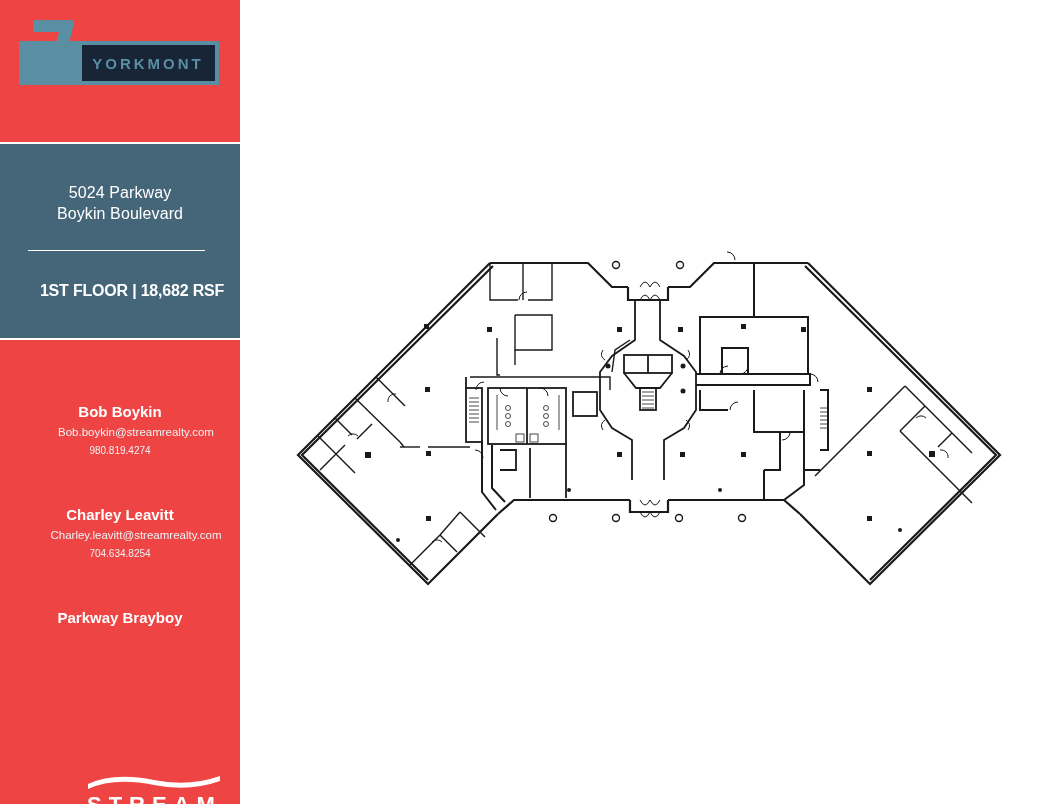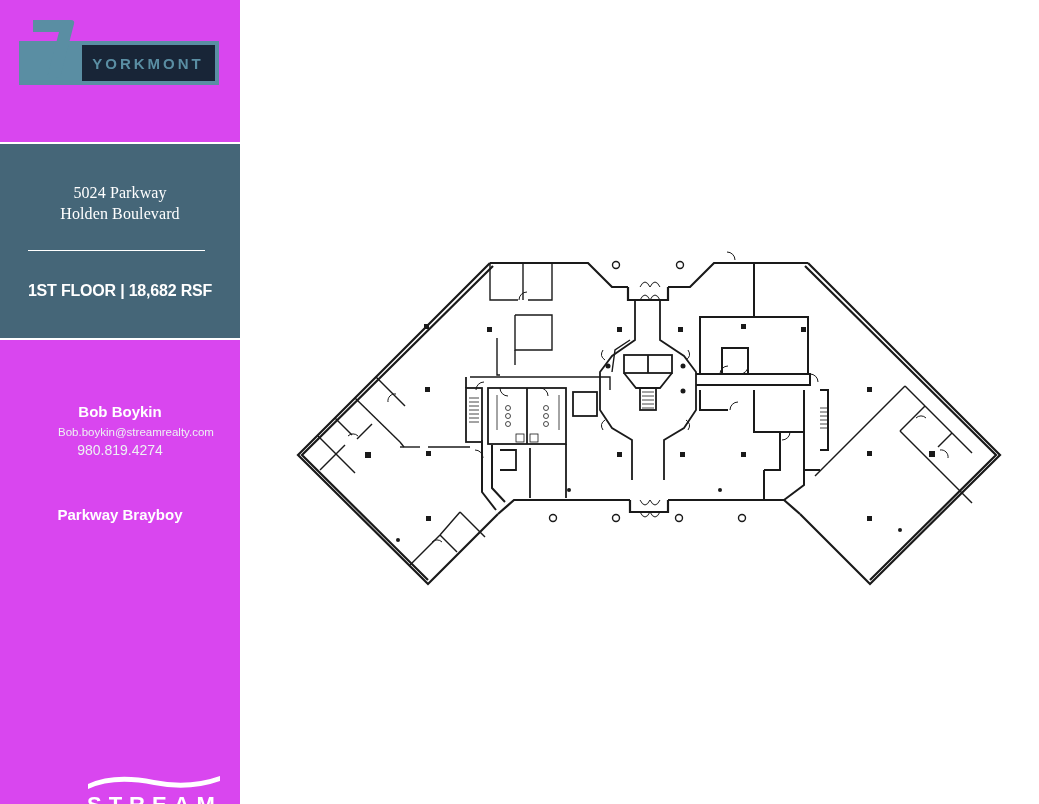--- a/index.html
+++ b/index.html
@@ -4,52 +4,52 @@
 <style>
   html, body { margin: 0; padding: 0; }
   body {
     width: 1039px; height: 804px; overflow: hidden;
     background: #ffffff;
     font-family: "Liberation Sans", "DejaVu Sans", sans-serif;
     position: relative;
   }
   .sidebar {
     position: absolute; left: 0; top: 0; width: 240px; height: 804px;
-    background: #d946ef;
+    background: #ef4444;
   }
   .logo {
     position: absolute; left: 19px; top: 18px; width: 200px; height: 68px;
   }
   .logo svg { display: block; }
   .addr-panel {
     position: absolute; left: 0; top: 142px; width: 240px; height: 194px;
     background: #456678;
     border-top: 2px solid #ffffff;
     border-bottom: 2px solid #ffffff;
     color: #ffffff; text-align: center;
   }
   .addr-line {
     font-size: 16px; line-height: 21px; letter-spacing: 0.1px;
   }
-  .addr-block { position: absolute; top: 38px; left: 0; width: 240px; font-family: Liberation Serif, serif; }
+  .addr-block { position: absolute; top: 38px; left: 0; width: 240px; }
   .addr-rule {
     position: absolute; top: 106px; left: 28px; width: 177px; height: 1px;
     background: #ffffff;
   }
   .floor-info {
     position: absolute; top: 138px; left: 0; width: 240px;
-    font-size: 16px; font-weight: bold; letter-spacing: -0.2px;
+    font-size: 16px; font-weight: bold; letter-spacing: -0.2px; padding-left: 12px;
   }
   .contacts {
     position: absolute; left: 0; top: 402px; width: 240px; color: #ffffff; text-align: center;
   }
   .contact { height: 103px; }
   .contact-name { font-size: 15px; font-weight: bold; line-height: 20px; }
   .contact-email { font-size: 11.5px; line-height: 20px; color: #eef1f4; padding-left: 32px; }
-  .contact-phone { font-size: 14px; line-height: 17px; color: #eef1f4; }
+  .contact-phone { font-size: 10px; line-height: 17px; color: #eef1f4; }
   .stream-logo {
     position: absolute; left: 48px; top: 772px; width: 140px; height: 45px; margin-left: 36px;
   }
   .stream-word {
     position: absolute; left: 0; top: 20px; width: 140px;
     color: #ffffff; font-size: 22px; font-weight: bold; letter-spacing: 7px;
     text-align: left; padding-left: 3px;
   }
   .plan {
     position: absolute; left: 290px; top: 250px; width: 720px; height: 340px;
@@ -67,31 +67,36 @@
       <path d="M14 2 H52 Q56 2 55 6 L42 56 Q41 60 37 60 H32 Q28 60 29 56 L40 14 H14 Z" fill="#5a8ea3"></path>
       <path d="M14 2 H24 V14 H14 Z" fill="#5a8ea3"></path>
       <path d="M30 24 L40 24 L30 60 L26 60 Z" fill="#182537" opacity="0"></path>
       <text x="129" y="51" text-anchor="middle" fill="#5a8ea3" font-family="Liberation Sans, sans-serif" font-size="15" font-weight="bold" letter-spacing="3">YORKMONT</text>
     </svg>
   </div>
 
   <div class="addr-panel">
     <div class="addr-block">
       <div class="addr-line">5024 Parkway</div>
-      <div class="addr-line">Holden Boulevard</div>
+      <div class="addr-line">Boykin Boulevard</div>
     </div>
     <div class="addr-rule"></div>
     <div class="floor-info">1ST FLOOR |  18,682 RSF</div>
   </div>
 
   <div class="contacts">
     <div class="contact">
       <div class="contact-name">Bob Boykin</div>
       <div class="contact-email">Bob.boykin@streamrealty.com</div>
       <div class="contact-phone">980.819.4274</div>
+    </div>
+    <div class="contact">
+      <div class="contact-name">Charley Leavitt</div>
+      <div class="contact-email">Charley.leavitt@streamrealty.com</div>
+      <div class="contact-phone">704.634.8254</div>
     </div>
     <div class="contact">
       <div class="contact-name">Parkway Brayboy</div>
     </div>
   </div>
 
   <div class="stream-logo">
     <svg width="140" height="20" viewBox="0 0 140 20">
       <path d="M4 12 Q30 0 70 8 Q105 15 136 4 L136 9 Q105 20 70 13 Q30 5 4 17 Z" fill="#ffffff"></path>
     </svg>

